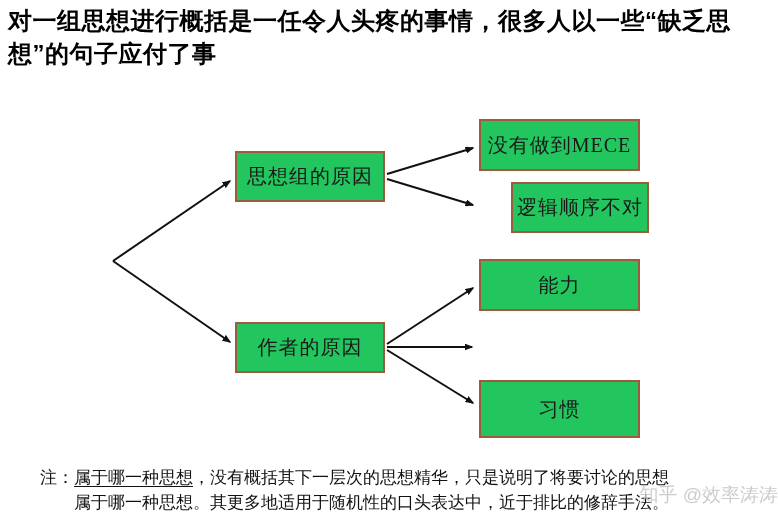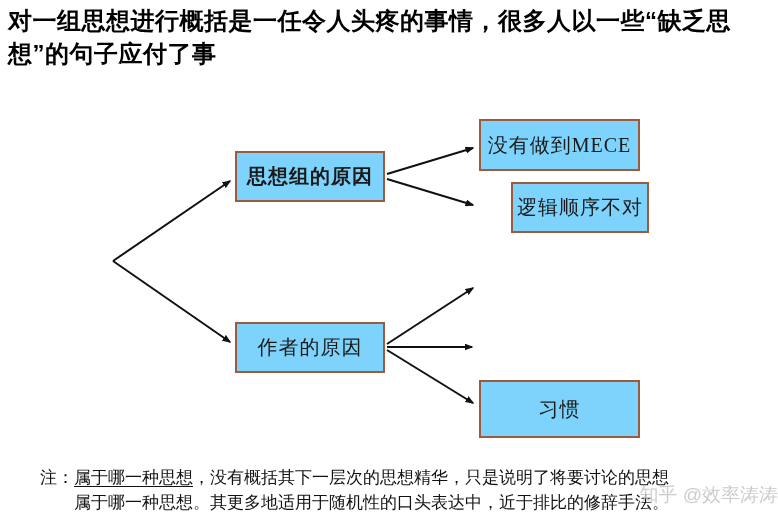--- a/index.html
+++ b/index.html
@@ -9,27 +9,27 @@
   }
   .title{
     position:absolute;left:8px;top:4px;width:766px;margin:0;
     font-family:"Liberation Sans","DejaVu Sans",sans-serif;
     font-weight:700;font-size:24px;line-height:33px;letter-spacing:0.5px;color:#000;
   }
   .title .tline{display:block;}
   .arrows{position:absolute;left:0;top:0;width:778px;height:528px;pointer-events:none;}
   .box{
     position:absolute;box-sizing:border-box;
-    background:#7dd3fc;border:2px solid #9d5b3d;
+    background:#22c55e;border:2px solid #9d5b3d;
     display:flex;align-items:center;justify-content:center;
     font-size:20px;color:#1a1a1a;text-align:center;letter-spacing:1px;
   }
   .n-root{left:51px;top:195px;width:61px;height:131px;flex-direction:column;font-size:19px;line-height:28px;letter-spacing:1px;}
   .n-root span{display:block;}
-  .n-mid1{left:235px;top:151px;width:150px;height:51px;font-weight:bold;}
+  .n-mid1{left:235px;top:151px;width:150px;height:51px;}
   .n-mid2{left:235px;top:322px;width:150px;height:51px;}
   .n-r1{left:479px;top:119px;width:161px;height:52px;}
   .n-r2{left:479px;top:182px;width:138px;height:51px;margin-left:32px;}
   .n-r3{left:479px;top:259px;width:161px;height:52px;}
   .n-r4{left:479px;top:321px;width:161px;height:51px;}
   .n-r5{left:479px;top:380px;width:161px;height:58px;}
   .note{
     position:absolute;left:40px;top:465px;width:732px;
     display:flex;align-items:flex-start;
     font-size:17px;line-height:25px;color:#111;
@@ -81,20 +81,23 @@
   </div>
 
   <div class="box n-r1">
     <span>没有做到MECE</span>
   </div>
 
   <div class="box n-r2">
     <span>逻辑顺序不对</span>
   </div>
 
+  <div class="box n-r3">
+    <span>能力</span>
+  </div>
 
 
   <div class="box n-r5">
     <span>习惯</span>
   </div>
 
   <div class="note">
     <span class="note-label">注：</span>
     <p class="note-body"><span class="u">属于哪一种思想</span><span>，没有概括其下一层次的思想精华，只是说明了将要讨论的思想</span><br>
       <span>属于哪一种思想。其更多地适用于随机性的口头表达中，近于排比的修辞手法。</span>

